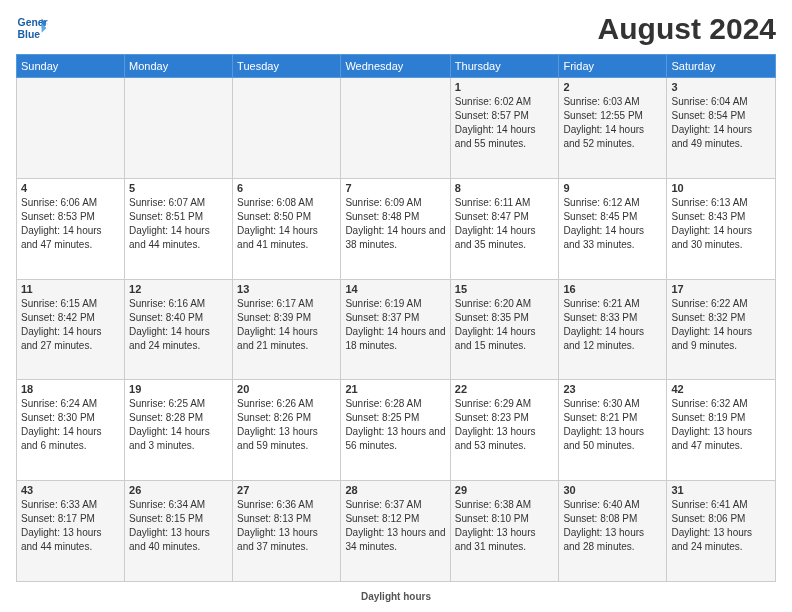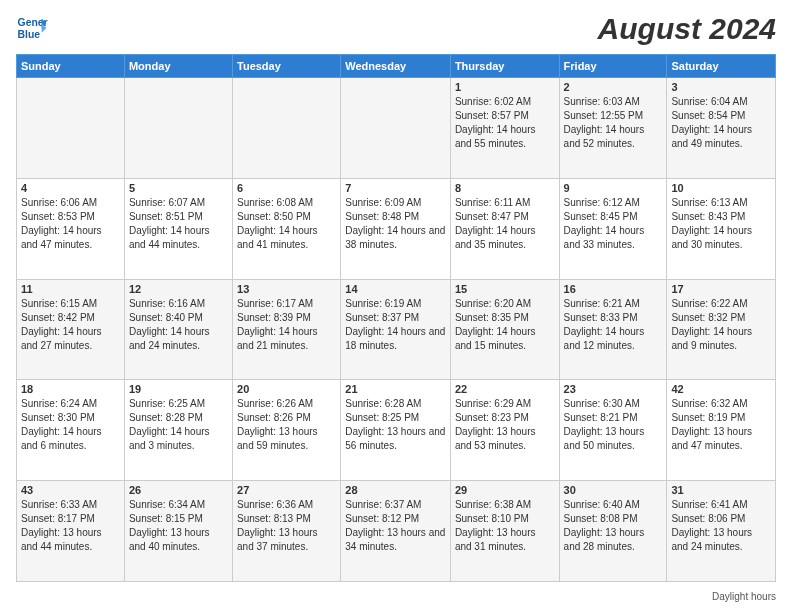--- a/index.html
+++ b/index.html
@@ -27,41 +27,40 @@
       display: flex;
       align-items: center;
       gap: 4px;
     }
     .logo-icon {
       width: 32px;
       height: 32px;
     }
     .title-block {
       text-align: center;
-      font-style: italic;
     }
     .main-title {
       font-size: 30px;
       font-weight: bold;
       color: #333;
     }
     .subtitle {
       font-size: 13px;
       color: #555;
     }
     table {
       width: 100%;
       border-collapse: collapse;
       flex: 1;
     }
     thead th {
       background-color: #2d7dd2;
       color: white;
       font-size: 11px;
-      font-weight: bold;
+      font-weight: normal;
       padding: 5px 4px;
       text-align: left;
       border: 1px solid #5599dd;
     }
     tbody tr {
       height: auto;
     }
     tbody td {
       border: 1px solid #ccc;
       vertical-align: top;
@@ -85,21 +84,22 @@
     }
     .day-info {
       font-size: 10px;
       color: #333;
       line-height: 1.4;
     }
     .footer-note {
       font-size: 10px;
       color: #555;
       margin-top: 9px;
-      text-align: right;
+      text-align: center;
+      font-weight: bold;
     }
   </style>
 </head>
 <body>
 
 <div class="page">
   <div class="header">
     <div class="logo">
       <svg class="logo-icon" viewBox="0 0 40 40" xmlns="http://www.w3.org/2000/svg">
         <text x="2" y="18" font-size="13" font-weight="bold" fill="#1a5fa8">General</text>

